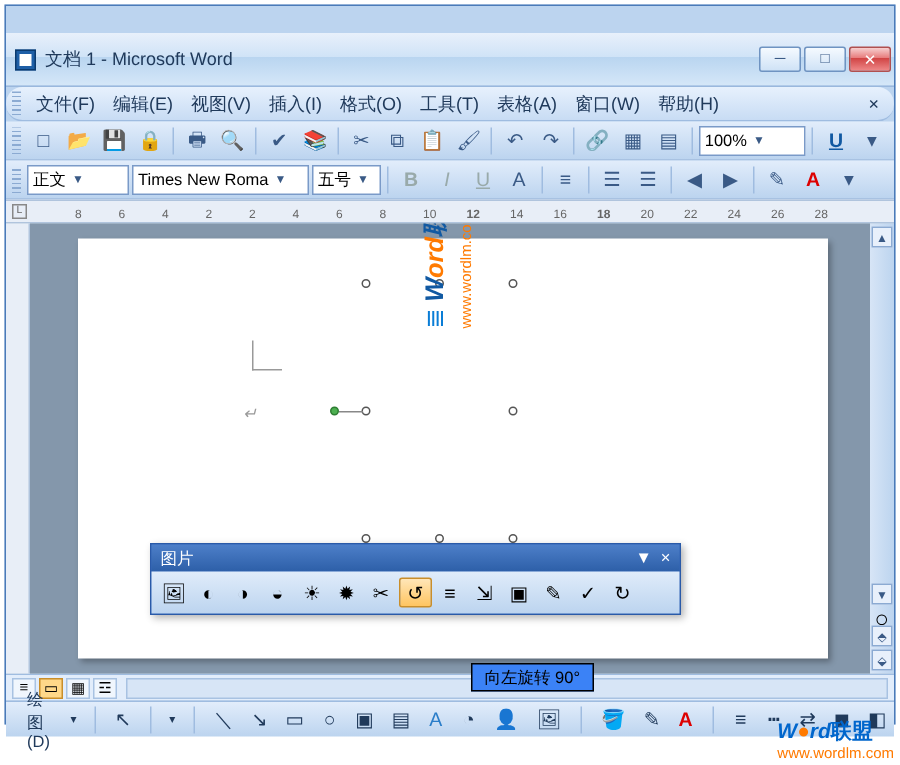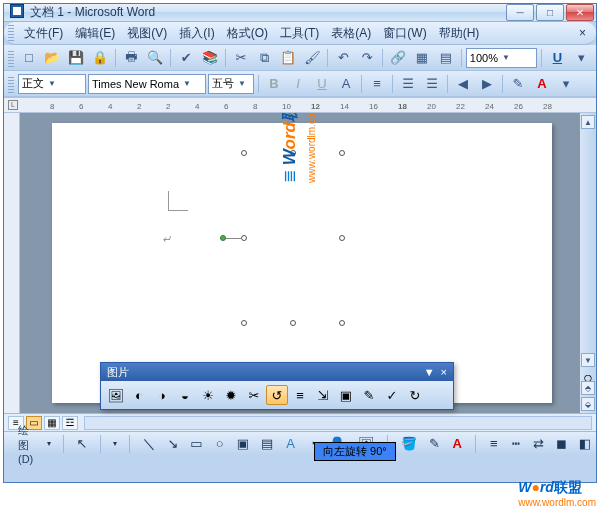--- a/index.html
+++ b/index.html
@@ -1,20 +1,20 @@
 <!DOCTYPE html>
 <html><head>
 <meta charset="utf-8">
 <style>
 * { margin: 0; padding: 0; box-sizing: border-box; font-family: "Microsoft YaHei", Tahoma, sans-serif; }
 body { background: #fff; width: 600px; height: 510px; overflow: hidden; position: relative; }
 
 .window { width: 594px; height: 480px; position: absolute; left: 3px; top: 3px; border: 1px solid #4a7ab8; background: #bcd4ef; }
 
-.titlebar { height: 18px; background: linear-gradient(180deg, #e8f0fb 0%, #d0e3f7 45%, #b9d5f0 46%, #d5e7f8 100%); display: flex; padding: 0 2px 0 6px; border-bottom: 1px solid #9ab8dd; }
+.titlebar { height: 36px; background: linear-gradient(180deg, #e8f0fb 0%, #d0e3f7 45%, #b9d5f0 46%, #d5e7f8 100%); display: flex; align-items: center; padding: 0 2px 0 6px; border-bottom: 1px solid #9ab8dd; margin-top: 18px; }
 .titlebar .doc-icon { width: 14px; height: 14px; background: #1e5fa6; border: 1px solid #0a3a6e; margin-right: 6px; position: relative; }
 .titlebar .doc-icon::before { content:""; position:absolute; left:2px; top:2px; right:2px; bottom:2px; background:#fff; }
 .titlebar .title { font-size: 12px; color: #203a5b; flex: 1; }
 .win-controls { display: flex; gap: 2px; }
 .win-btn { width: 28px; height: 17px; border: 1px solid #6f93c1; border-radius: 2px; background: linear-gradient(180deg,#f5faff,#cfe2f6); display:flex; align-items:center; justify-content:center; font-size: 10px; color:#3a5a86; cursor:pointer; }
 .win-btn.close { background: linear-gradient(180deg,#f6cfcf,#e77a7a 45%,#d14545 46%,#e88); border-color:#b05050; color:#fff; }
 
 .menubar { height: 23px; background: linear-gradient(180deg,#e7f1fd,#c8dcf4); display: flex; align-items: center; padding: 0 4px; font-size: 12px; color:#203a5b; border-bottom:1px solid #9fbce0;border-radius:11px; }
 .menubar .handle { width:6px; height:16px; background: repeating-linear-gradient(0deg,#8baad2,#8baad2 1px,transparent 1px,transparent 3px); margin-right:4px;}
 .menubar .mi { padding: 2px 6px; cursor:pointer; }

